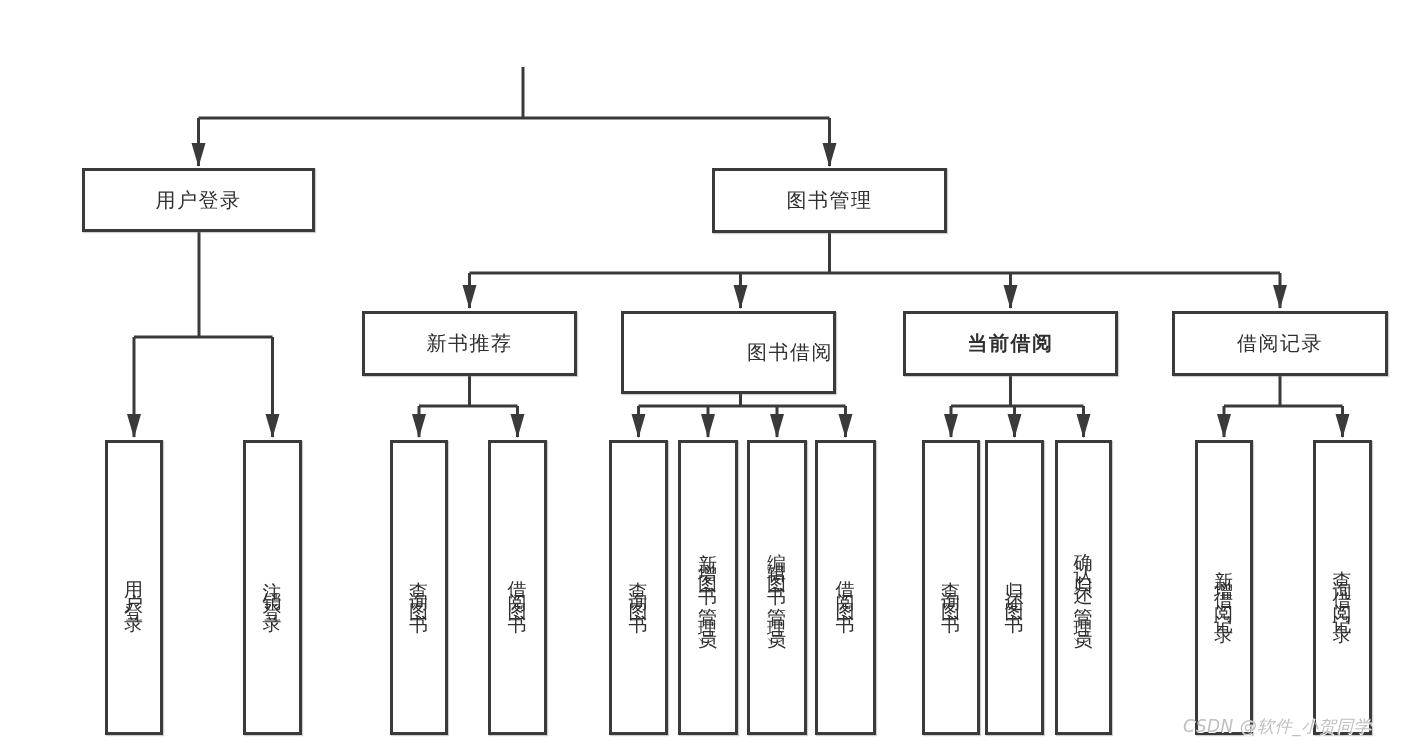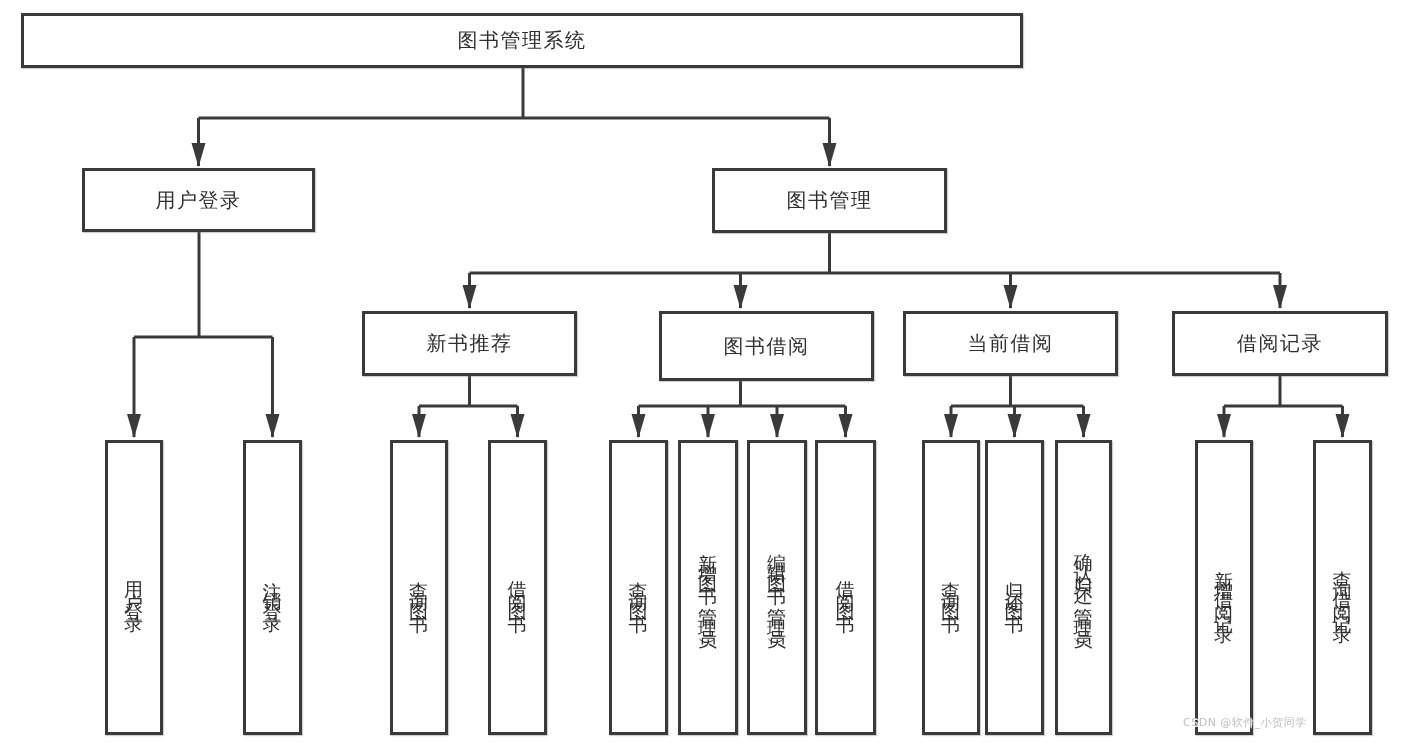--- a/index.html
+++ b/index.html
@@ -32,42 +32,42 @@
     letter-spacing:11px;
     line-height:1;
   }
   
   .n-root{left:21px;top:13px;width:1002px;height:55px;}
   
   .n-user-login{left:82px;top:168px;width:233px;height:64px;}
   .n-book-mgmt{left:712px;top:168px;width:235px;height:65px;}
   
   .n-new-book-rec{left:362px;top:311px;width:215px;height:65px;}
-  .n-book-borrow{left:659px;top:311px;width:215px;height:70px;}
-  .n-current-borrow{left:903px;top:311px;width:215px;height:65px;}
+  .n-book-borrow{left:621px;top:311px;width:215px;height:83px;justify-content:flex-end;}
+  .n-current-borrow{left:903px;top:311px;width:215px;height:65px;font-weight:bold;}
   .n-borrow-records{left:1172px;top:311px;width:216px;height:65px;align-items:center;}
   
   .n-leaf1{left:105px;width:58px;}
   .n-leaf2{left:243px;width:59px;}
   .n-leaf3{left:390px;width:58px;}
   .n-leaf4{left:488px;width:59px;}
   .n-leaf5{left:609px;width:59px;}
   .n-leaf6{left:678px;width:60px;letter-spacing:8px;}
   .n-leaf7{left:747px;width:60px;letter-spacing:8px;}
   .n-leaf8{left:815px;width:61px;}
   .n-leaf9{left:922px;width:58px;}
   .n-leaf10{left:985px;width:59px;}
   .n-leaf11{left:1055px;width:57px;letter-spacing:8px;}
   .n-leaf12{left:1195px;width:58px;}
   .n-leaf13{left:1313px;width:59px;}
   .watermark{
     position:absolute;left:1183px;top:715px;
-    font-size:11px;color:#bfbfbf;
+    font-size:17px;color:#bfbfbf;
     letter-spacing:.5px;white-space:nowrap;
-    z-index:3;text-shadow:1px 1px 0 #ffffff;
+    z-index:3;text-shadow:1px 1px 0 #ffffff;font-style:italic;
   }
 </style>
 </head>
 <body>
 
 <div class="canvas">
 
   <svg class="connectors" viewBox="0 0 1405 747" xmlns="http://www.w3.org/2000/svg">
     <defs>
       <marker id="arrow" viewBox="0 0 24 16" refX="23" refY="8" markerUnits="userSpaceOnUse" markerWidth="24" markerHeight="16" orient="auto">
@@ -111,23 +111,20 @@
       <line x1="1014.5" y1="406" x2="1014.5" y2="437" marker-end="url(#arrow)"></line>
       <line x1="1083.5" y1="406" x2="1083.5" y2="437" marker-end="url(#arrow)"></line>
 
       <line x1="1280" y1="376" x2="1280" y2="406"></line>
       <line x1="1224" y1="406" x2="1342.5" y2="406"></line>
       <line x1="1224" y1="406" x2="1224" y2="437" marker-end="url(#arrow)"></line>
       <line x1="1342.5" y1="406" x2="1342.5" y2="437" marker-end="url(#arrow)"></line>
     </g>
   </svg>
 
-  <div class="node h n-root">
-    <span>图书管理系统</span>
-  </div>
 
   <div class="node h n-user-login">
     <span>用户登录</span>
   </div>
   <div class="node h n-new-book-rec">
     <span>新书推荐</span>
   </div>
 
   <div class="node h n-book-mgmt">
     <span>图书管理</span>

